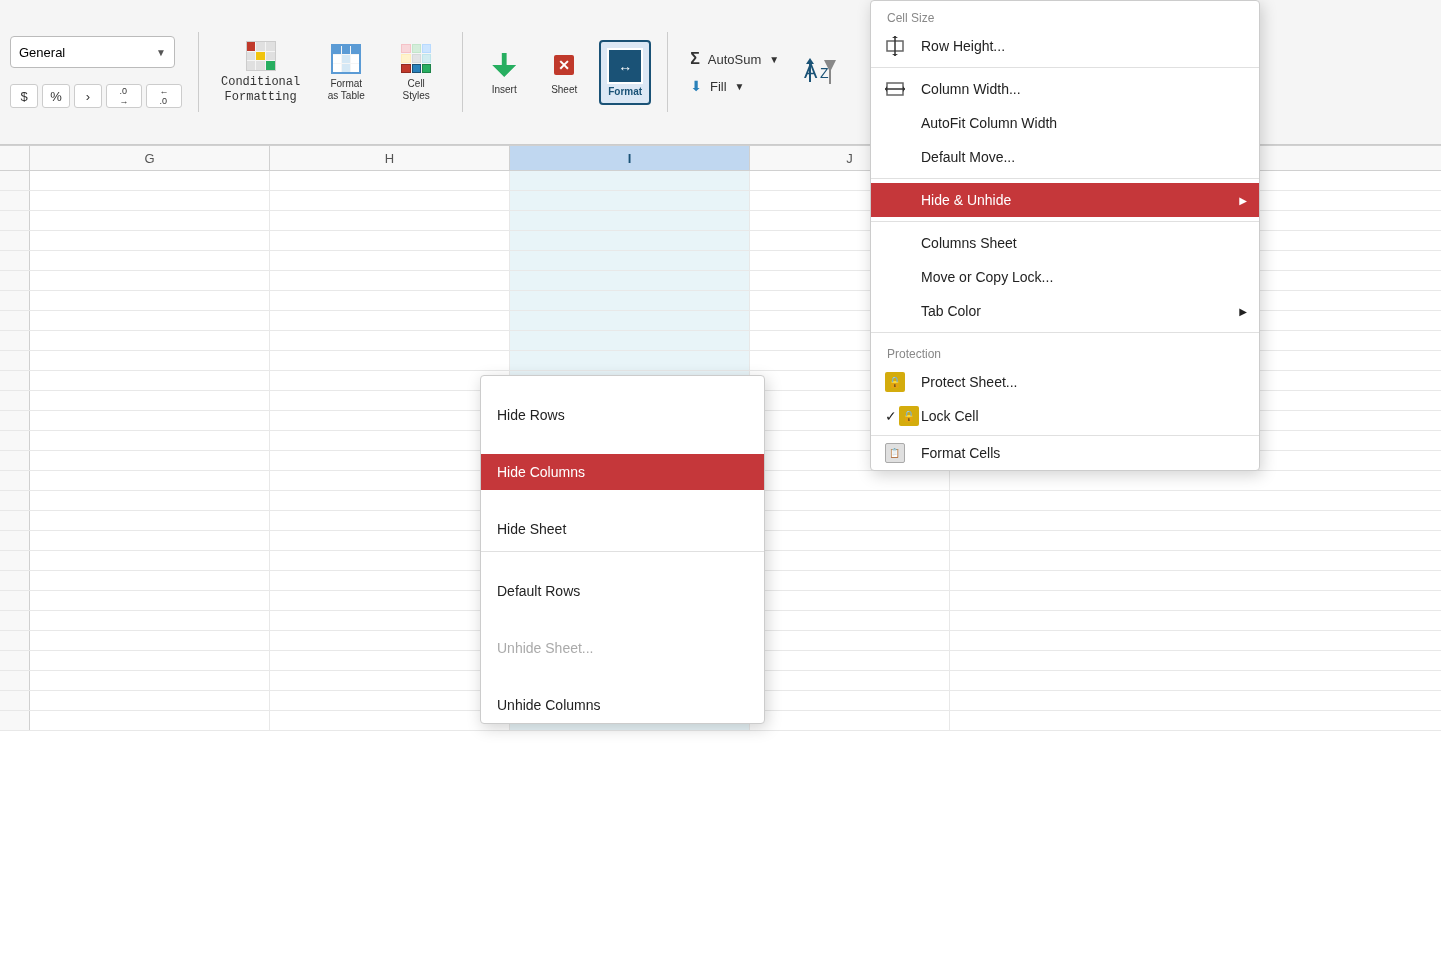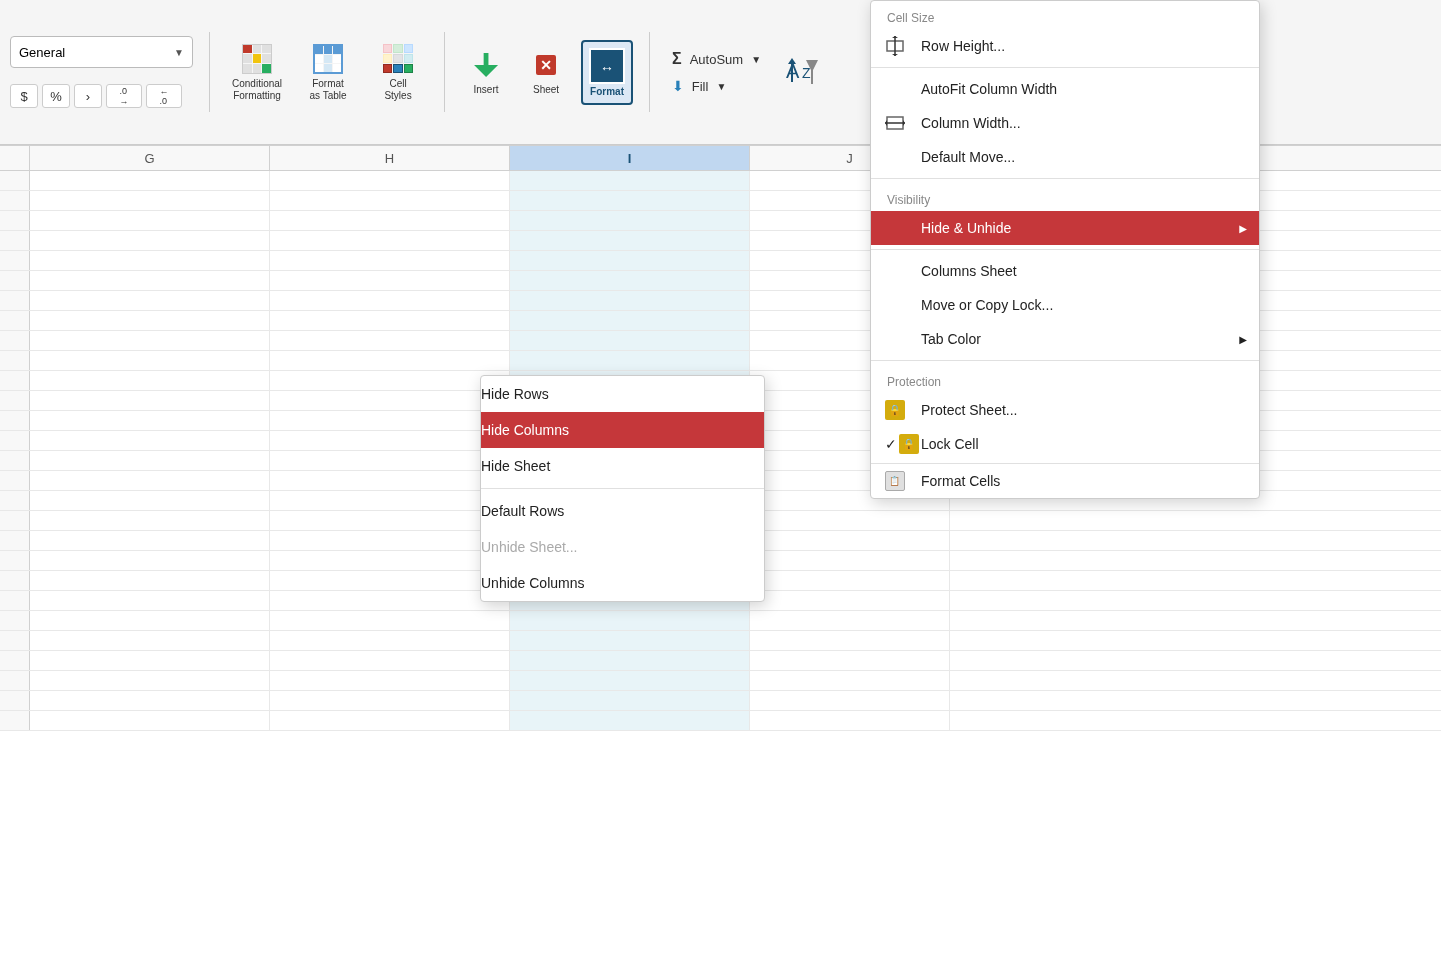--- a/index.html
+++ b/index.html
@@ -24,21 +24,21 @@
     }
 
     .number-format-select {
       display: flex;
       align-items: center;
       background: white;
       border: 1px solid #bbb;
       border-radius: 4px;
       padding: 4px 8px;
       font-size: 13px;
-      width: 183px;
+      width: 165px;
       height: 32px;
       cursor: pointer;
       justify-content: space-between;
     }
 
     .number-format-select .arrow {
       font-size: 10px;
       color: #555;
     }
 
@@ -188,23 +188,24 @@
       border: 1px solid #ccc;
       box-shadow: 2px 4px 16px rgba(0,0,0,0.18);
       border-radius: 4px;
       z-index: 1001;
       font-size: 14px;
     }
 
     .sub-menu-item {
       display: flex;
       align-items: center;
-      padding: 10px 0;
+      padding: 10px 16px;
       cursor: pointer;
       color: #222;
+      margin-top: 21px;
     }
 
     .sub-menu-item.highlighted {
       background: #C5373A;
       color: white;
     }
 
     .sub-menu-item.disabled {
       color: #aaa;
       cursor: default;
@@ -245,21 +246,21 @@
         <div style="background:#e0e0e0;"></div>
         <div style="background:#e0e0e0;"></div>
         <div style="background:#e0e0e0;"></div>
         <div style="background:#f1c40f;"></div>
         <div style="background:#e0e0e0;"></div>
         <div style="background:#e0e0e0;"></div>
         <div style="background:#e0e0e0;"></div>
         <div style="background:#27ae60;"></div>
       </div>
     </div>
-    <span style="font-size:10px; text-align:center; line-height:1.2;">Conditional<br>Formatting</span>
+    <span style="font-size:12px; text-align:center; line-height:1.2;font-family:Liberation Mono, monospace;">Conditional<br>Formatting</span>
   </div>
 
   <div class="format-btn">
     <div class="icon-area">
       <div style="width:30px;height:30px;display:grid;grid-template-columns:repeat(3,1fr);grid-template-rows:repeat(3,1fr);gap:1px;border:2px solid #5B9BD5;">
         <div style="background:#5B9BD5;"></div>
         <div style="background:#5B9BD5;"></div>
         <div style="background:#5B9BD5;"></div>
         <div style="background:white;"></div>
         <div style="background:#d5e8f5;"></div>
@@ -570,42 +571,41 @@
         <polygon points="7,18 10,20 13,18" fill="#333"></polygon>
       </svg>
     </span>
     <span>Row Height...</span>
   </div>
 
 
   <div class="menu-separator"></div>
 
   <div class="menu-item">
-    <span>AutoFit Column Width</span>
-  </div>
-
-  <div class="menu-item">
     <span class="icon-prefix">
       <svg width="20" height="20" viewBox="0 0 20 20">
         <rect x="2" y="4" width="16" height="12" fill="none" stroke="#666" stroke-width="1.5"></rect>
         <line x1="0" y1="10" x2="20" y2="10" stroke="#333" stroke-width="1.5"></line>
         <polygon points="2,7 0,10 2,13" fill="#333"></polygon>
         <polygon points="18,7 20,10 18,13" fill="#333"></polygon>
       </svg>
     </span>
     <span>Column Width...</span>
   </div>
 
   <div class="menu-item">
+    <span>AutoFit Column Width</span>
+  </div>
+
+  <div class="menu-item">
     <span>Default Move...</span>
   </div>
 
   <div class="menu-separator"></div>
 
-  <div class="menu-section-label">Visibility</div>
 
   <div class="menu-item highlighted">
     <span>Hide &amp; Unhide</span>
     <span class="arrow-right">▶</span>
   </div>
 
   <div class="menu-separator"></div>
 
 
   <div class="menu-item">

